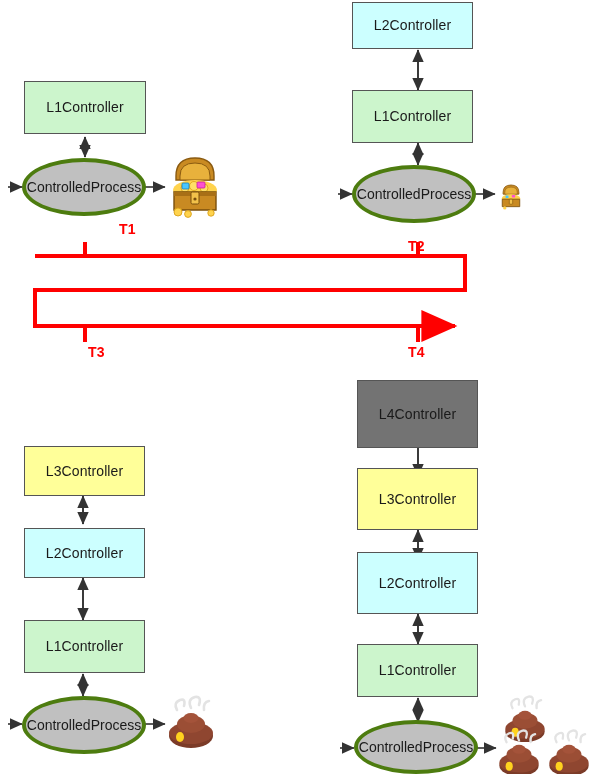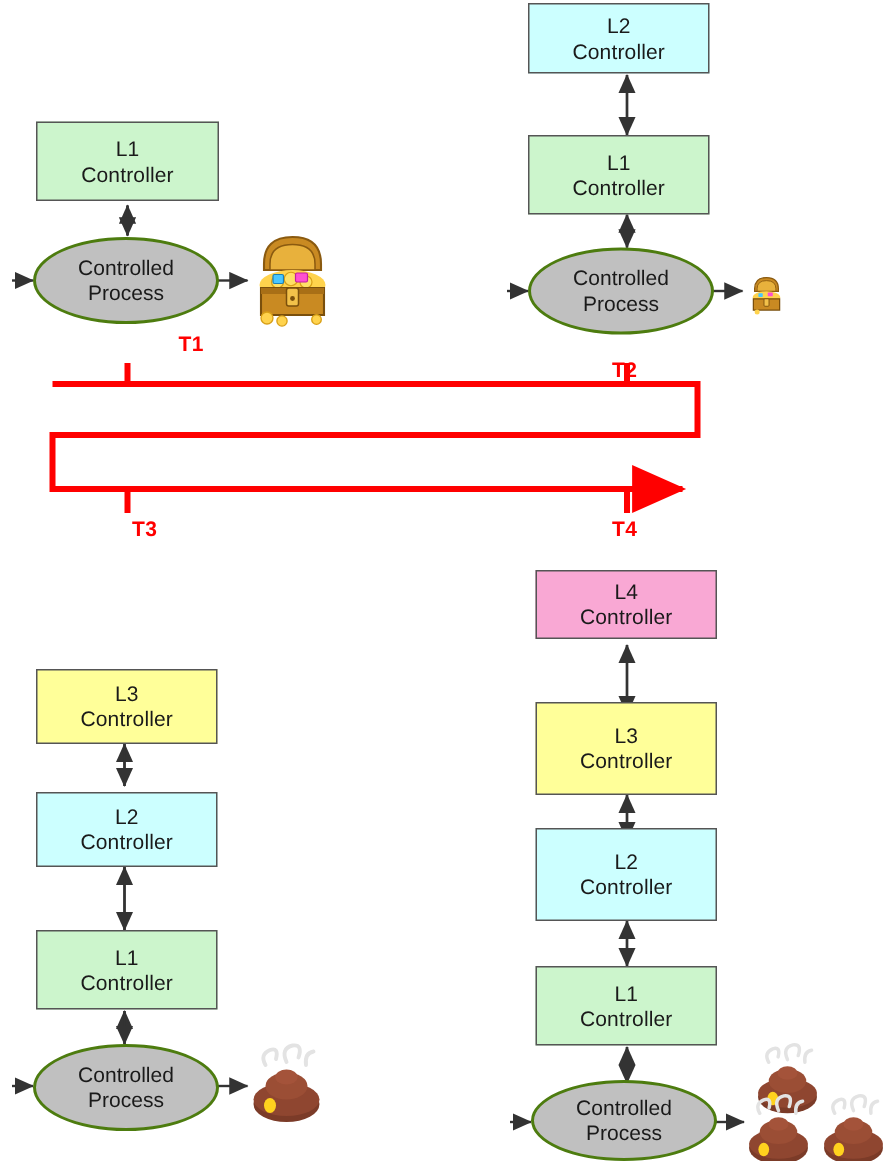--- a/index.html
+++ b/index.html
@@ -15,39 +15,39 @@
     width: 595px;
     height: 774px;
     background: #ffffff;
     overflow: hidden;
   }
   .box {
     position: absolute;
     box-sizing: border-box;
     border: 1px solid #555555;
     display: flex;
-    flex-direction: column;
+    flex-direction: row;
     align-items: center;
     justify-content: center;
     font-size: 14px;
     line-height: 1.18;
     color: #1a1a1a;
     text-align: center;
     letter-spacing: 0.1px;
   }
   .box .l1 { display: block; }
   .box .l2 { display: block; }
   .ellipse {
     position: absolute;
     box-sizing: border-box;
-    border: 2px solid #4d7c0f;
+    border: 4px solid #4d7c0f;
     border-radius: 50%;
     background: #c0c0c0;
     display: flex;
-    flex-direction: column;
+    flex-direction: row;
     align-items: center;
     justify-content: center;
     font-size: 14px;
     line-height: 1.18;
     color: #1a1a1a;
     text-align: center;
   }
   .tlabel {
     position: absolute;
     color: #ff0000;
@@ -211,21 +211,21 @@
       <path d="M28,16 Q24,7 32,5 Q39,4 36,13" fill="none" stroke="#e3e3e3" stroke-width="2.6" stroke-linecap="round"></path>
       <path d="M41,18 Q40,10 46,9" fill="none" stroke="#e3e3e3" stroke-width="2.6" stroke-linecap="round"></path>
       <ellipse cx="28" cy="44" rx="22" ry="12" fill="#7b3b28"></ellipse>
       <ellipse cx="28" cy="41" rx="22" ry="11" fill="#8f4630"></ellipse>
       <ellipse cx="28" cy="32" rx="14" ry="9" fill="#9b4e35"></ellipse>
       <ellipse cx="28" cy="26" rx="7.5" ry="5" fill="#a4533a"></ellipse>
       <ellipse cx="17" cy="45" rx="4" ry="5" fill="#ffd21e"></ellipse>
     </g>
   </svg>
 
-  <div class="box" style="left:357px; top:380px; width:121px; height:46px; background:#f9a8d4;">
+  <div class="box" style="left:357px; top:380px; width:121px; height:68px; background:#737373;">
     <span class="l1">L4</span>
     <span class="l2">Controller</span>
   </div>
   <div class="box" style="left:357px; top:468px; width:121px; height:62px; background:#ffff99;">
     <span class="l1">L3</span>
     <span class="l2">Controller</span>
   </div>
   <div class="box" style="left:357px; top:552px; width:121px; height:62px; background:#ccffff;">
     <span class="l1">L2</span>
     <span class="l2">Controller</span>

